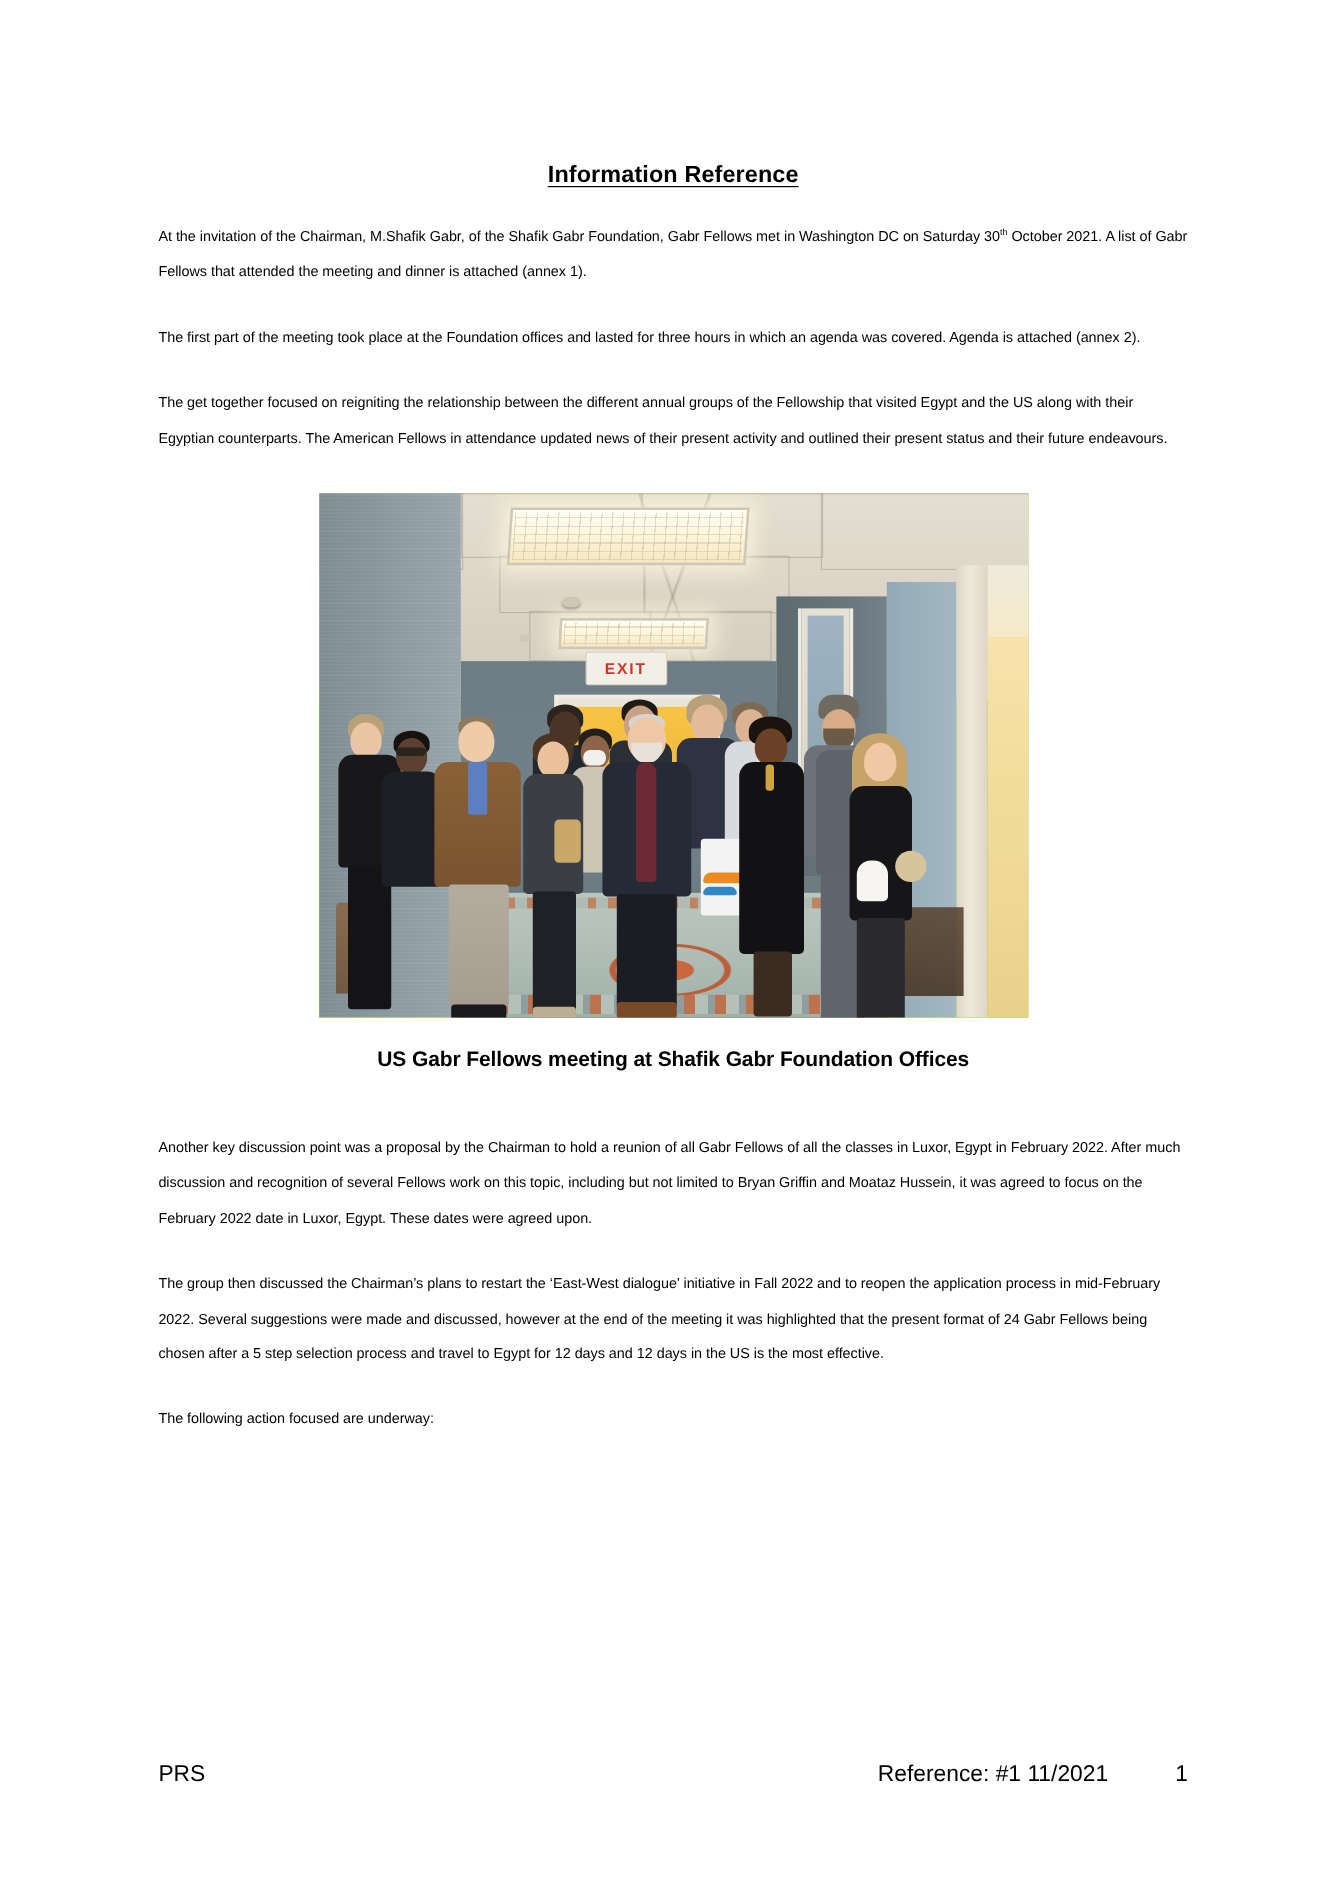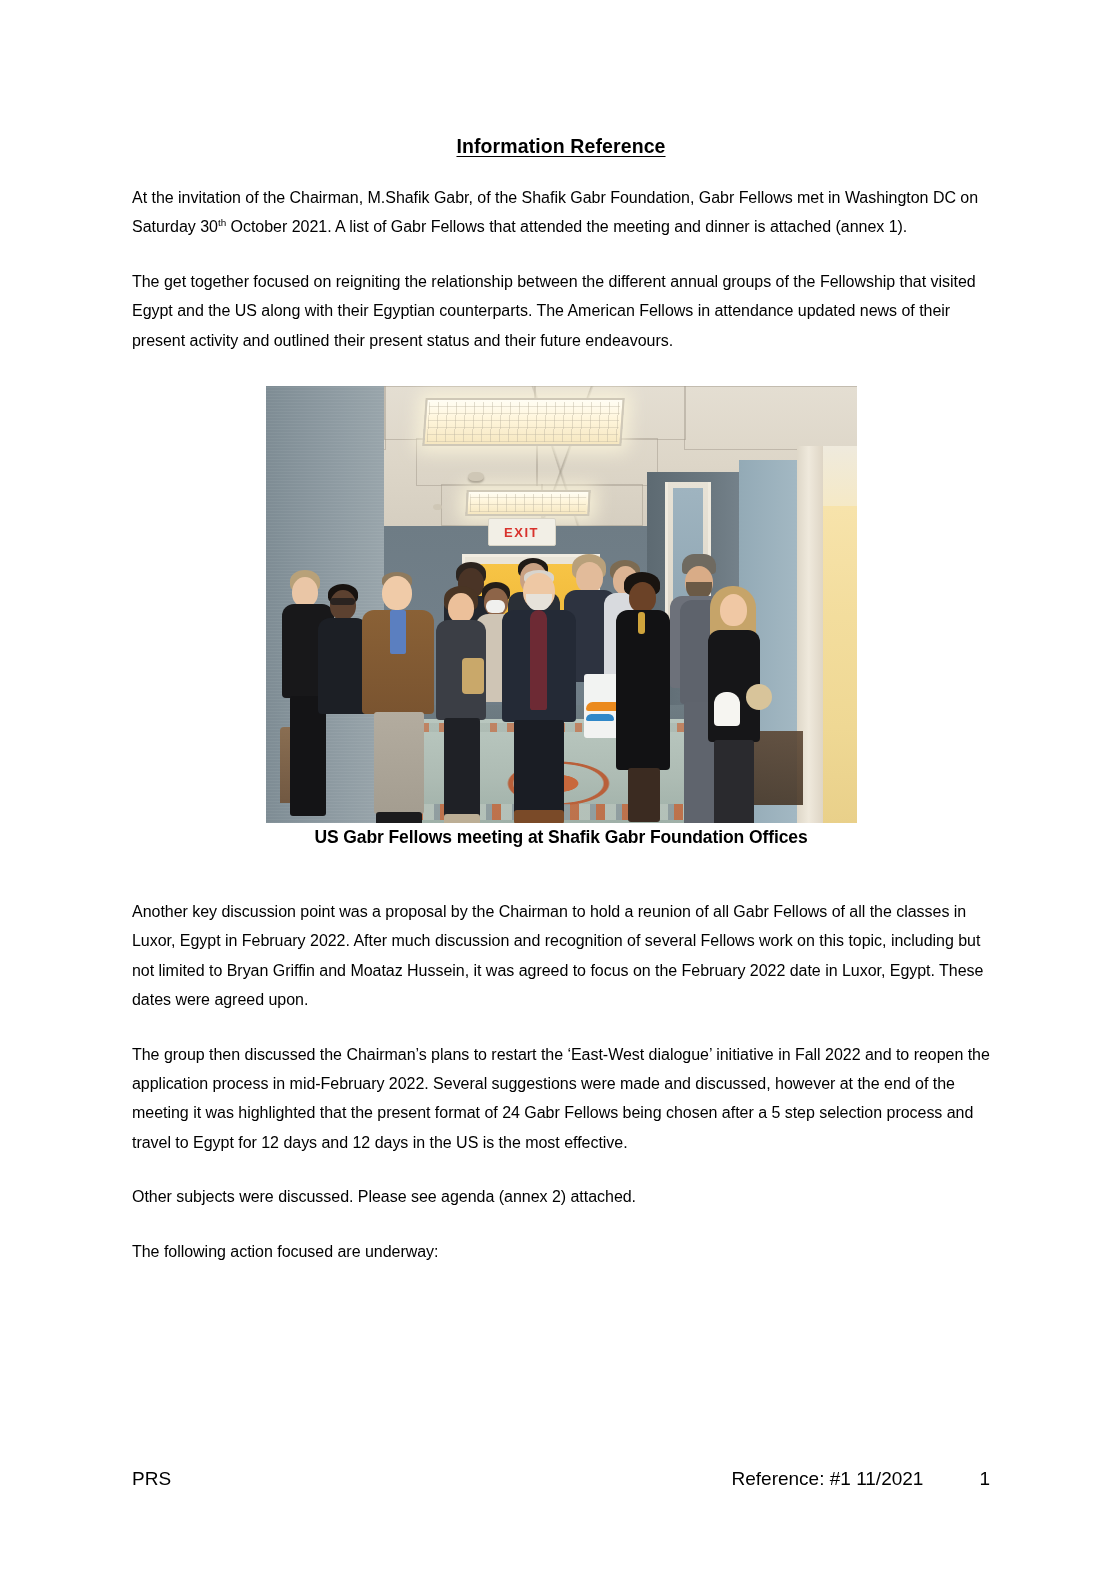--- a/index.html
+++ b/index.html
@@ -28,21 +28,21 @@
     text-align: center;
     font-size: 19.5px;
     font-weight: bold;
     text-decoration: underline;
     text-underline-offset: 3px;
     letter-spacing: 0.1px;
     margin: 0;
     padding-top: 135px;
   }
   .para {
-    font-size: 16px;
+    font-size: 12px;
     line-height: 29.4px;
     margin: 0;
     padding-top: 25px;
     text-align: left;
     letter-spacing: -0.03px;
   }
   sup {
     font-size: 0.62em;
     vertical-align: super;
     line-height: 0;
@@ -197,21 +197,21 @@
   .head{
     position:absolute;border-radius:50% 50% 46% 46%;
   }
   .hair{ position:absolute;border-radius:50% 50% 32% 32%; }
   .body{ position:absolute;border-radius:12px 12px 4px 4px; }
   .legs{ position:absolute;border-radius:3px; }
 
   
   .caption{
     text-align:center;font-size:17.5px;font-weight:bold;
-    padding-top:4px;letter-spacing:-0.1px;
+    padding-top:24px;letter-spacing:-0.1px;
   }
 
   
   .footer{
     position:absolute;left:132px;right:128px;top:1468px;
     display:flex;align-items:baseline;font-size:19px;
   }
   .footer .fl{ flex:0 0 auto; }
   .footer .fc{ margin-left:auto; }
   .footer .fr{ margin-left:56px; }
@@ -220,20 +220,21 @@
 <body>
 
 <div class="page">
 
   <div class="content">
 
     <div class="doc-title">Information Reference</div>
 
     <p class="para"><span>At the invitation of the Chairman, M.Shafik Gabr, of the Shafik Gabr Foundation, Gabr Fellows met in Washington DC on Saturday 30</span><sup>th</sup><span> October 2021. A list of Gabr Fellows that attended the meeting and dinner is attached (annex 1).</span></p>
 
+    <p class="para">The first part of the meeting took place at the Foundation offices and lasted for three hours in which an agenda was covered. Agenda is attached (annex 2).</p>
 
     <p class="para">The get together focused on reigniting the relationship between the different annual groups of the Fellowship that visited Egypt and the US along with their Egyptian counterparts. The American Fellows in attendance updated news of their present activity and outlined their present status and their future endeavours.</p>
 
     <div class="photo-block">
       <div class="photo-wrap">
         <div class="photo">
 
           <div class="ceil"></div>
           <div class="ctile" style="left:118px;top:0;width:150px;height:52px;"></div>
           <div class="ctile" style="left:268px;top:0;width:150px;height:52px;"></div>
@@ -380,21 +381,20 @@
 
         </div>
       </div>
       <div class="caption">US Gabr Fellows meeting at Shafik Gabr Foundation Offices</div>
     </div>
 
     <p class="para" style="padding-top:49px;">Another key discussion point was a proposal by the Chairman to hold a reunion of all  Gabr Fellows of all the classes in Luxor, Egypt in February 2022. After much discussion and recognition of several Fellows work on this topic, including but not limited to Bryan Griffin and Moataz Hussein, it was agreed to focus on the February 2022 date in Luxor, Egypt. These dates were agreed upon.</p>
 
     <p class="para">The group then discussed the Chairman’s plans to restart the ‘East-West dialogue’ initiative in Fall 2022 and to reopen the application process in mid-February 2022. Several suggestions were made and discussed, however at the end of the meeting it was highlighted that the present format of 24 Gabr Fellows being chosen after a 5 step selection process and travel to Egypt for 12 days and 12 days in the US is the most effective.</p>
 
-    <p class="para">Other subjects were discussed. Please see agenda (annex 2) attached.</p>
 
     <p class="para">The following action focused are underway:</p>
 
   </div>
 
   <div class="footer">
     <span class="fl">PRS</span>
     <span class="fc">Reference: #1 11/2021</span>
     <span class="fr">1</span>
   </div>

